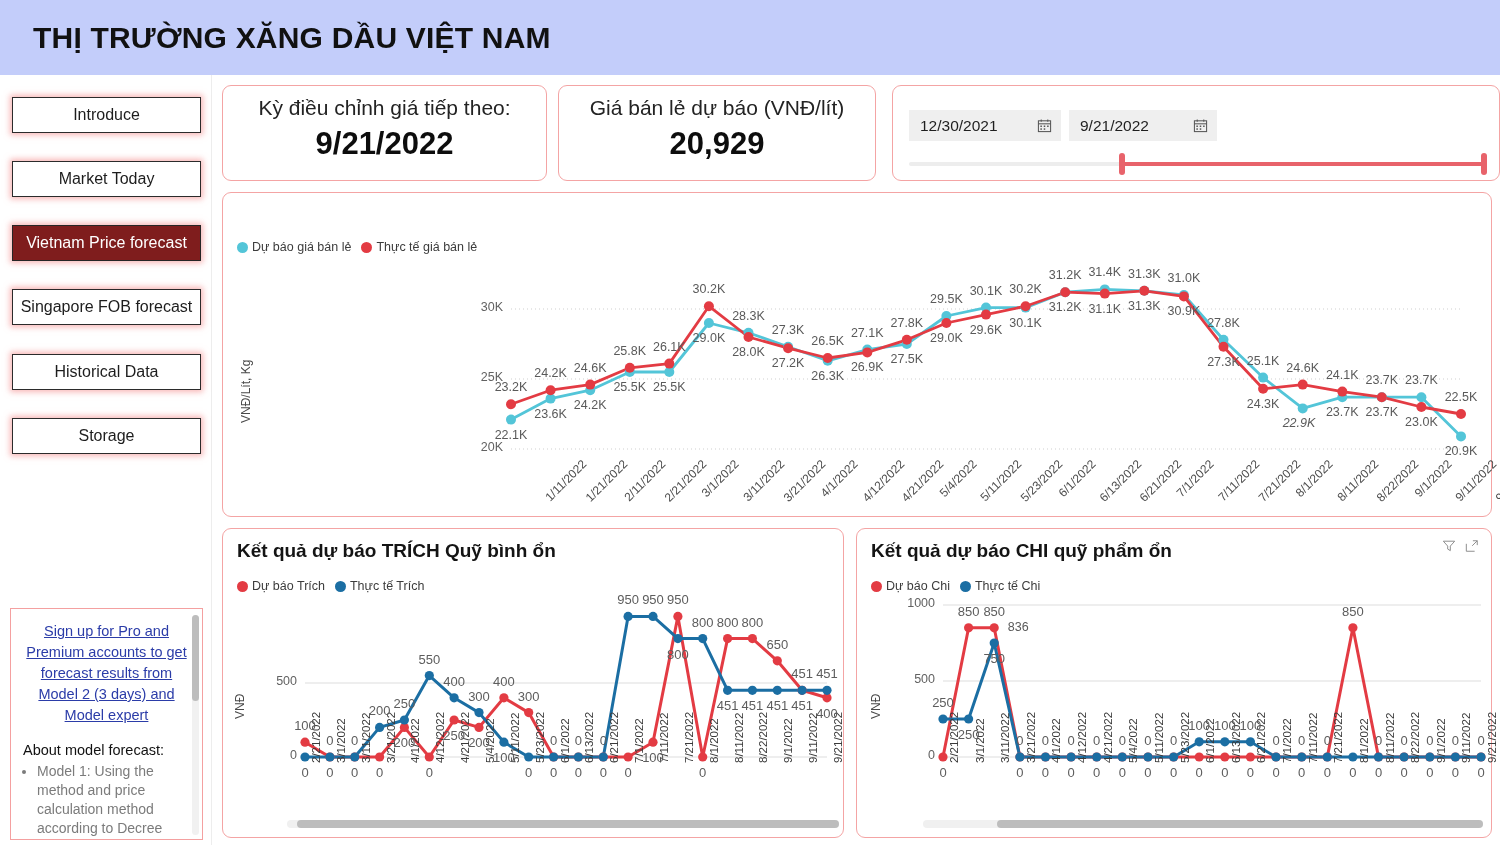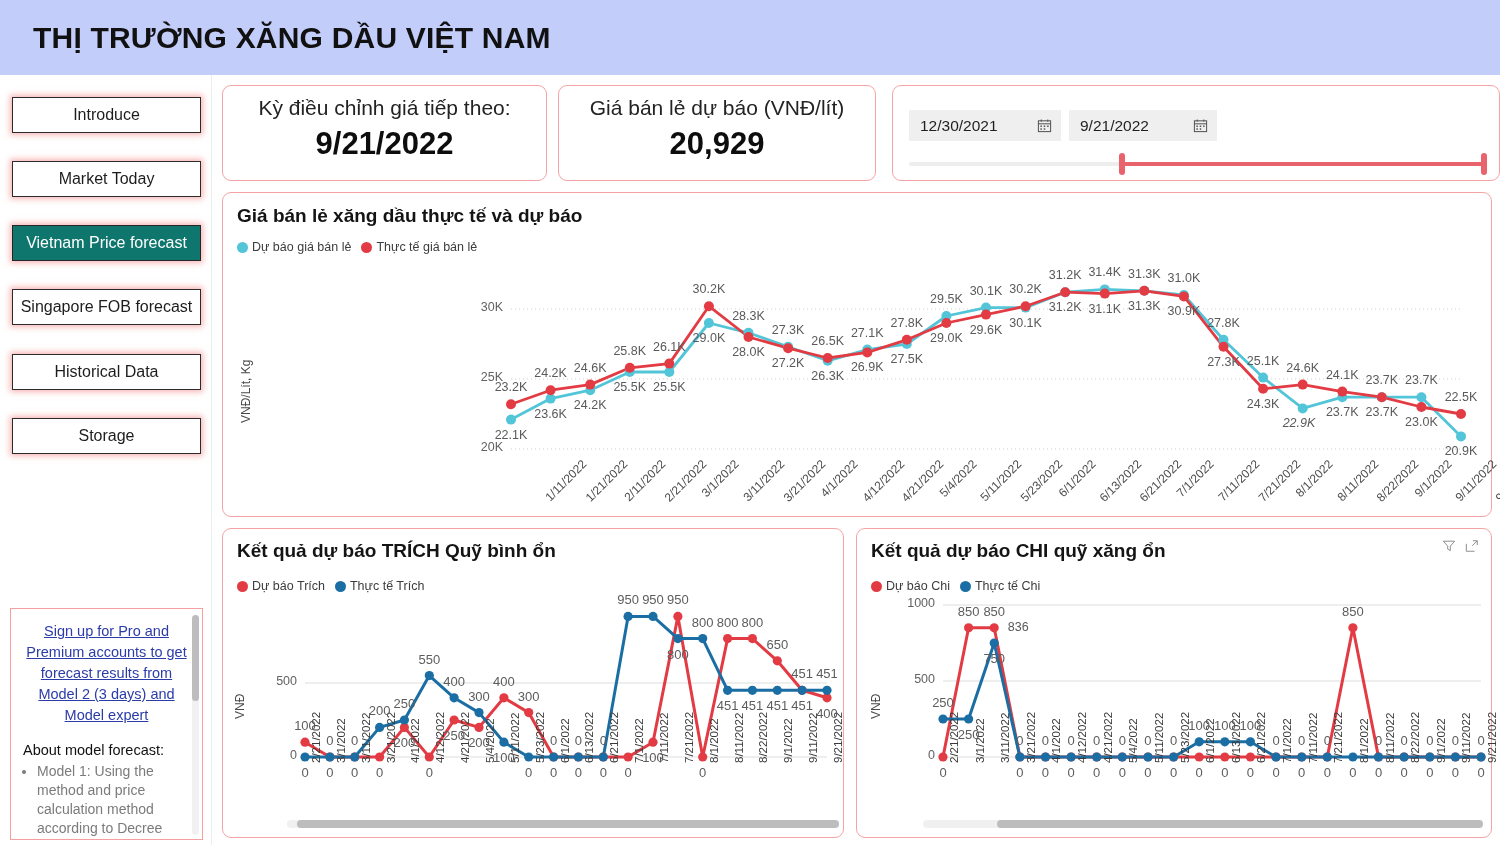--- a/index.html
+++ b/index.html
@@ -42,21 +42,21 @@
     position:absolute; left:0; top:75px; width:212px; height:770px;
     background:#fff; border-right:1px solid #ededed;
   }
   .nav-btn {
     position:absolute; left:12px; width:189px; height:36px;
     background:#fff; border:1.5px solid #2b2b2b;
     box-shadow: 0 0 6px 2px rgba(243,120,120,.55);
     display:flex; align-items:center; justify-content:center;
     font-size:16px; color:#1d1d1d;
   }
-  .nav-btn.active { background:#0f766e; color:#fff; border-color:#262626; }
+  .nav-btn.active { background:#7f1d1d; color:#fff; border-color:#262626; }
 
   .promo-box {
     position:absolute; left:10px; top:533px; width:193px; height:232px;
     border:1.5px solid #f4a0a0; background:#fff; overflow:hidden;
     padding:12px 12px 0 12px;
   }
   .promo-link {
     display:block; text-align:center; color:#2b3ca8; text-decoration:underline;
     font-size:14.5px; line-height:21px;
   }
@@ -201,21 +201,20 @@
         </svg>
       </span>
     </div>
     <div class="slider-track" style="left:16px; top:76px; width:576px;"></div>
     <div class="slider-range" id="sliderRange" style="top: 76px; left: 229.12px; width: 362.88px; background: rgb(232, 99, 107);"></div>
     <div class="slider-handle" id="sliderH1" style="top: 67px; left: 226.12px; background: rgb(232, 99, 107);"></div>
     <div class="slider-handle" id="sliderH2" style="top: 67px; left: 588px; background: rgb(232, 99, 107);"></div>
   </div>
 
   <div class="card" style="left:222px; top:192px; width:1270px; height:325px;">
-    <div class="panel-title" style="position:absolute; left:14px; top:12px;">Giá bán lẻ xăng dầu thực tế và dự báo</div>
     <div class="legend" style="position:absolute; left:14px; top:47px;">
       <span class="legend-item">
         <span class="dot" id="lg0a" style="background: rgb(83, 197, 216);"></span>
         <span>Dự báo giá bán lẻ</span>
       </span>
       <span class="legend-item">
         <span class="dot" id="lg0b" style="background: rgb(227, 59, 67);"></span>
         <span>Thực tế giá bán lẻ</span>
       </span>
     </div>
@@ -490,21 +489,21 @@
         <div class="dlabel sm" style="left: 509.429px; top: 169.252px; width: 40px; text-align: center;">451</div>
         <div class="dlabel sm" style="left: 534.286px; top: 169.252px; width: 40px; text-align: center;">451</div>
         <div class="dlabel sm" style="left: 559.143px; top: 137.252px; width: 40px; text-align: center;">451</div>
         <div class="dlabel sm" style="left: 584px; top: 137.252px; width: 40px; text-align: center;">451</div>
       </div>
     <div class="hscroll-track" style="left:64px; top:291px; width:552px;"></div>
     <div class="hscroll-thumb" style="left:74px; top:291px; width:542px;"></div>
   </div>
 
   <div class="card" style="left:856px; top:528px; width:636px; height:310px;">
-    <div class="panel-title" style="position:absolute; left:14px; top:11px;">Kết quả dự báo CHI quỹ xăng ổn</div>
+    <div class="panel-title" style="position:absolute; left:14px; top:11px;">Kết quả dự báo CHI quỹ phẩm ổn</div>
     <div class="corner-icons" style="right:12px; top:10px;">
       <span>
         <svg width="14" height="14" viewBox="0 0 16 16">
             <path d="M1.5 2.5 h13 l-5 5.6 v5.2 l-3 -1.8 v-3.4 z" fill="none" stroke="#8a8a8a" stroke-width="1.1"></path>
           </svg>
       </span>
       <span>
         <svg width="14" height="14" viewBox="0 0 16 16">
           <path d="M1.5 5.5 v8.5 h9.5" fill="none" stroke="#8a8a8a" stroke-width="1.1"></path>
           <path d="M9 2 h5 v5" fill="none" stroke="#8a8a8a" stroke-width="1.1"></path>

